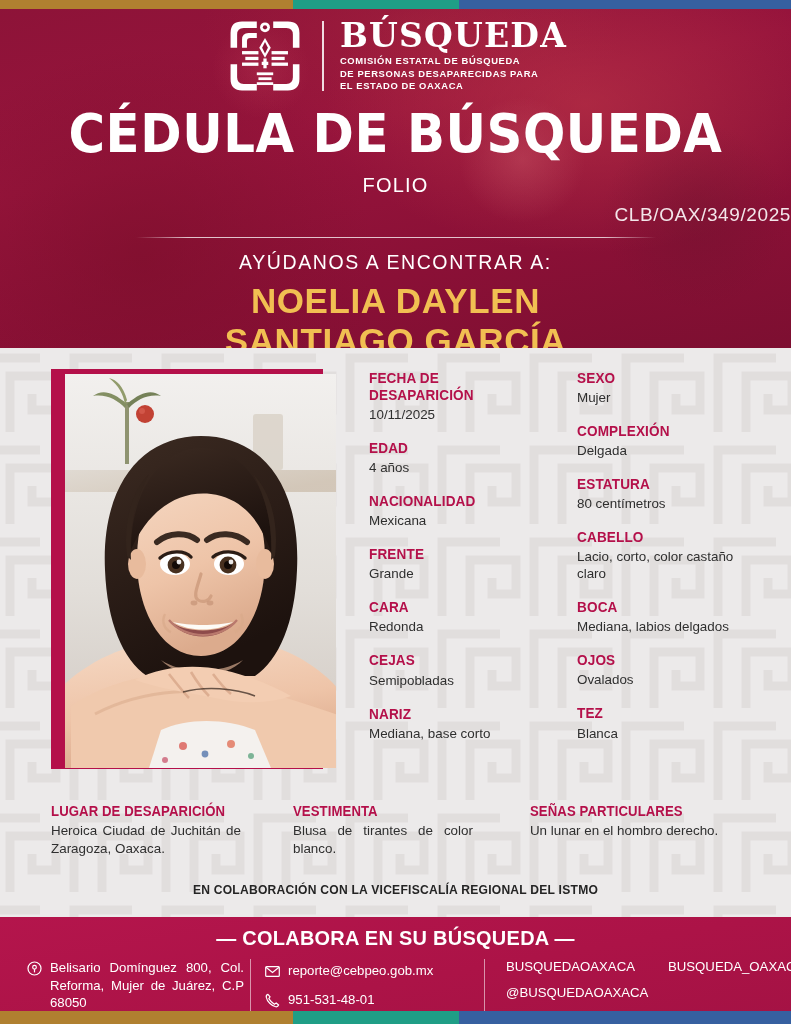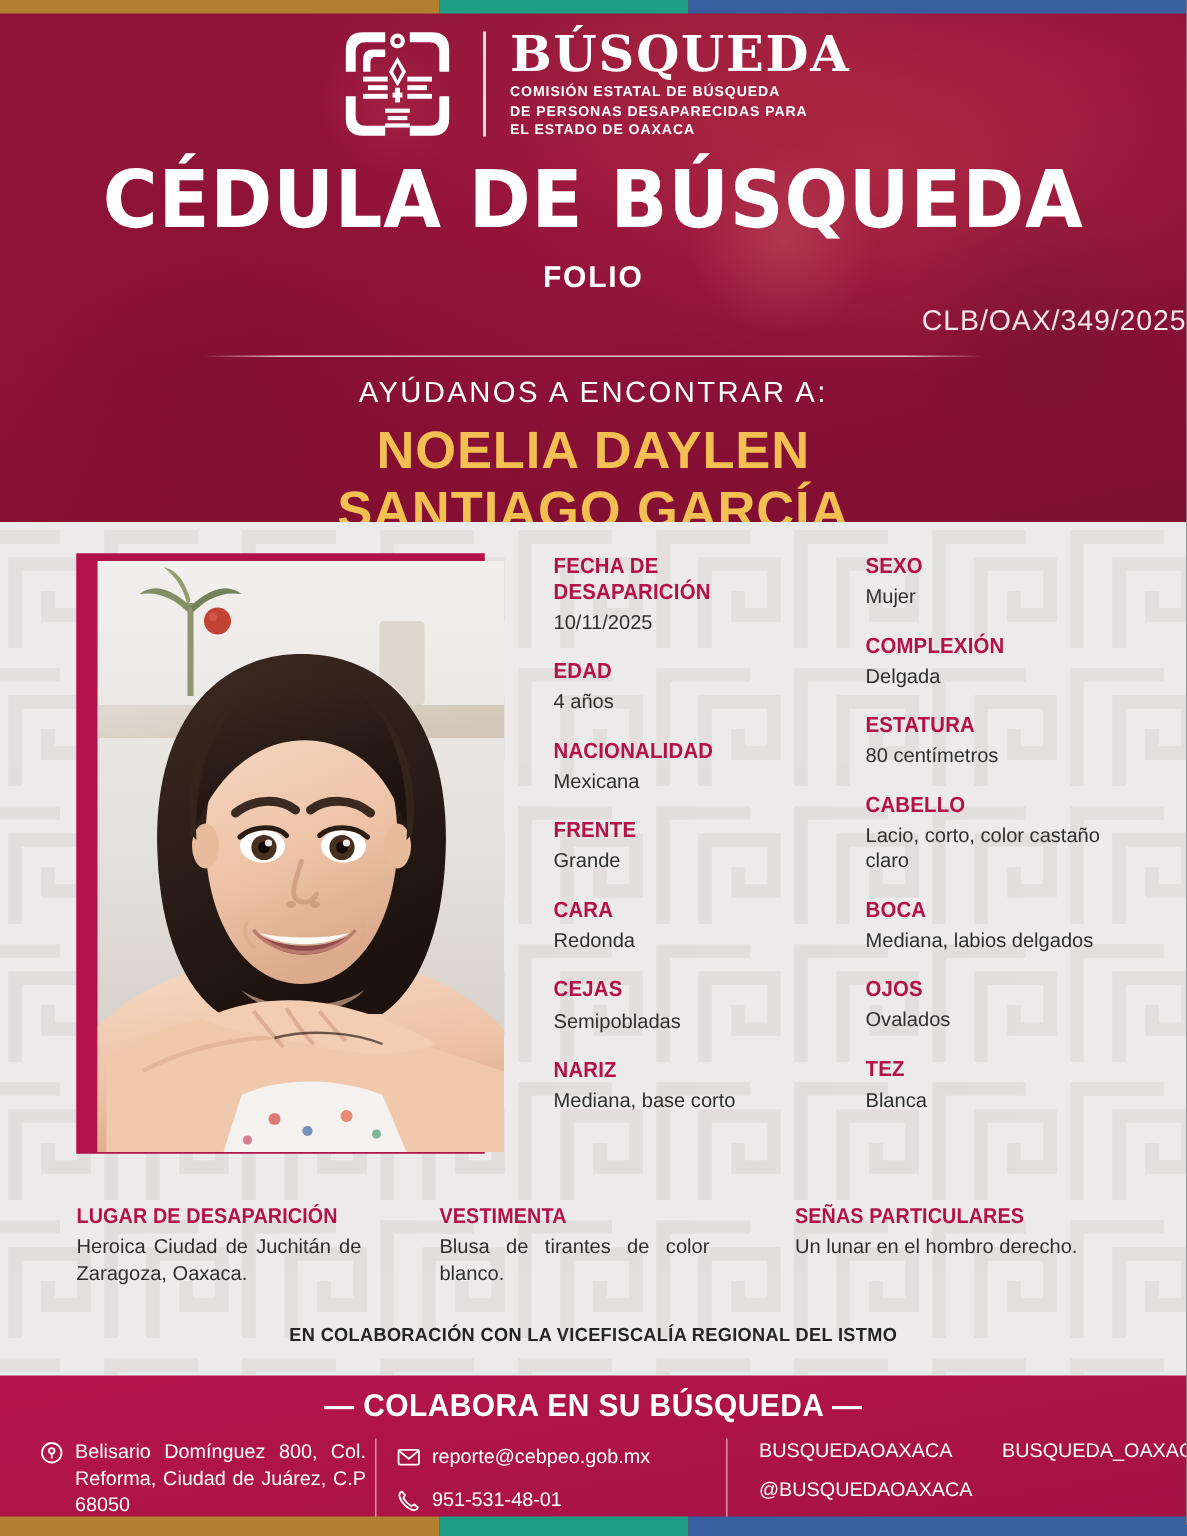--- a/index.html
+++ b/index.html
@@ -105,21 +105,21 @@
     font-family: "DejaVu Sans", "Liberation Sans", sans-serif;
     transform: scaleX(.94);
   }
 
   .folio-label {
     position: relative;
     z-index: 2;
     text-align: center;
     color: #fff;
     font-size: 20px;
-    font-weight: 700;
+    font-weight: 400;
     letter-spacing: 1.2px;
     margin-top: 14px;
   }
   .folio-value {
     position: relative;
     z-index: 2;
     text-align: right;
     color: #f3e6ea;
     font-size: 19px;
     font-weight: 400;
@@ -615,21 +615,21 @@
         <div class="frow">
           <span class="ic">
             <svg viewBox="0 0 24 24" fill="none" stroke="#fff" stroke-width="1.7">
               <circle cx="12" cy="12" r="9.2"></circle>
               <circle cx="12" cy="10.2" r="2.6"></circle>
               <path d="M12 12.8 L12 17.5"></path>
             </svg>
           </span>
           <span class="addr-text">
             <span>Belisario Domínguez 800, Col.</span>
-            <span>Reforma, Ciudad de Juárez,</span>
+            <span>Reforma, Mujer de Juárez,</span>
             <span>C.P 68050</span>
           </span>
         </div>
       </div>
 
       <div class="fcol fcol-contact">
         <div class="frow">
           <span class="ic">
             <svg viewBox="0 0 24 24" fill="none" stroke="#fff" stroke-width="1.7">
               <rect x="2.4" y="5" width="19.2" height="14" rx="1.4"></rect>

